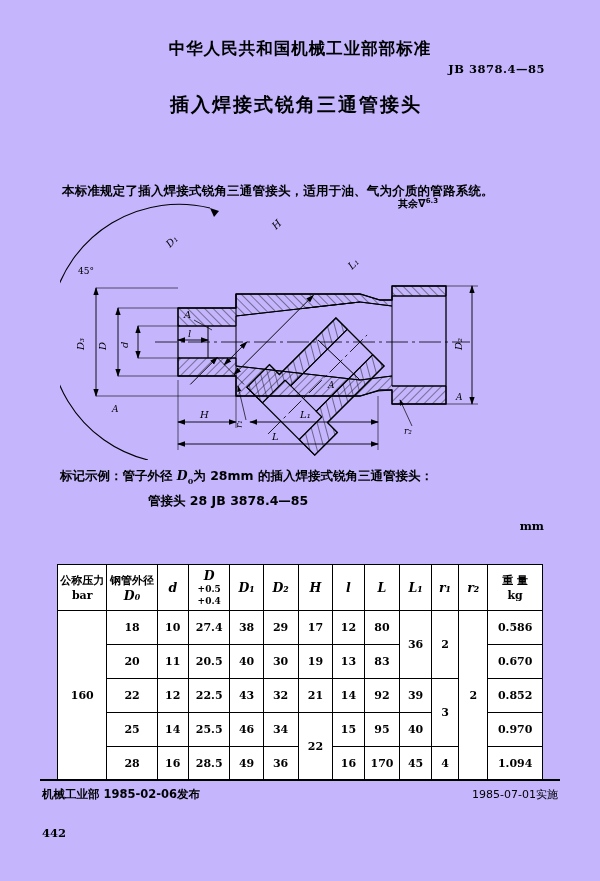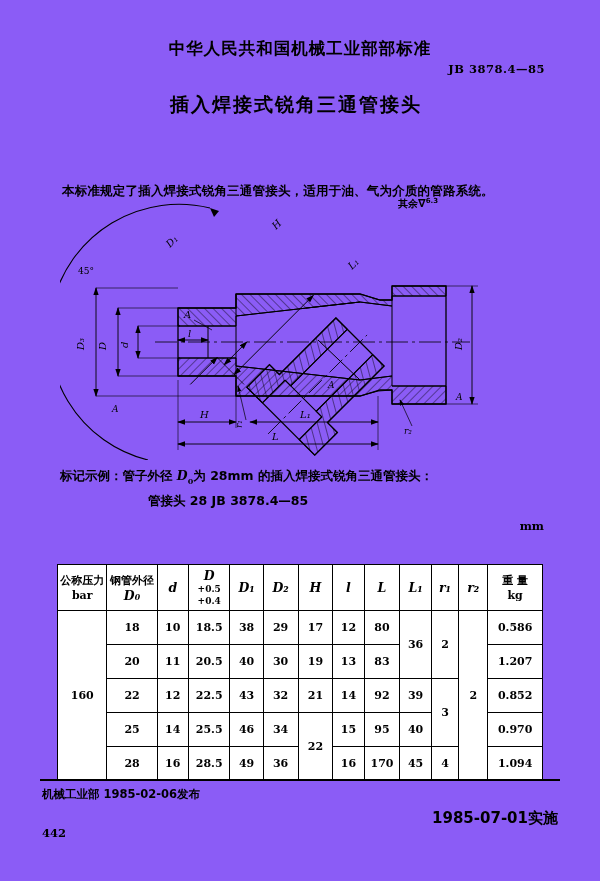--- a/index.html
+++ b/index.html
@@ -11,21 +11,21 @@
     width: 600px; height: 881px;
     font-family: "DejaVu Sans", "Liberation Sans", sans-serif;
     color: #000;
     position: relative;
     overflow: hidden;
   }
   .page {
     position: absolute;
     left: 0; top: 0;
     width: 600px; height: 881px;
-    background: #8b5cf6;
+    background: #c4b5fd;
   }
 
   
   .hdr-std-title {
     position: absolute;
     left: 0; right: 0; top: 38px;
     text-align: center;
     font-size: 16.5px;
     font-weight: bold;
     letter-spacing: 1px;
@@ -137,23 +137,22 @@
   }
   .foot-left {
     position: absolute;
     left: 42px; top: 787px;
     font-size: 11.5px;
     font-weight: bold;
   }
   .foot-right {
     position: absolute;
     right: 42px; top: 787px;
-    font-size: 15px;
-    font-weight: bold;
-    margin-top: 22px;
+    font-size: 11px;
+    font-weight: normal;
   }
   .page-no {
     position: absolute;
     left: 42px; top: 826px;
     font-size: 11.5px;
     font-weight: bold;
     font-family: "DejaVu Serif","Liberation Serif",serif;
   }
 </style>
 </head>
@@ -362,42 +361,42 @@
             <div style="font-family:'DejaVu Serif',serif;font-size:11px">kg</div>
           </th>
         </tr>
       </thead>
       <tbody>
 
         <tr>
           <td rowspan="5">160</td>
           <td>18</td>
           <td>10</td>
-          <td>18.5</td>
+          <td>27.4</td>
           <td>38</td>
           <td>29</td>
           <td>17</td>
           <td>12</td>
           <td>80</td>
           <td rowspan="2">36</td>
           <td rowspan="2">2</td>
           <td rowspan="5">2</td>
           <td>0.586</td>
         </tr>
 
         <tr>
           <td>20</td>
           <td>11</td>
           <td>20.5</td>
           <td>40</td>
           <td>30</td>
           <td>19</td>
           <td>13</td>
           <td>83</td>
-          <td>1.207</td>
+          <td>0.670</td>
         </tr>
 
         <tr>
           <td>22</td>
           <td>12</td>
           <td>22.5</td>
           <td>43</td>
           <td>32</td>
           <td>21</td>
           <td>14</td>

